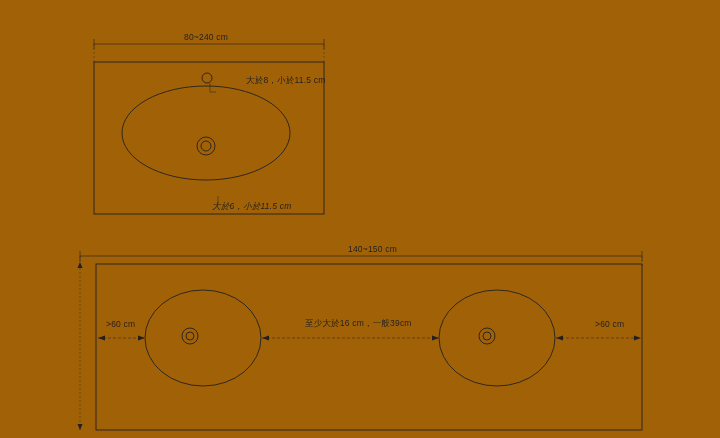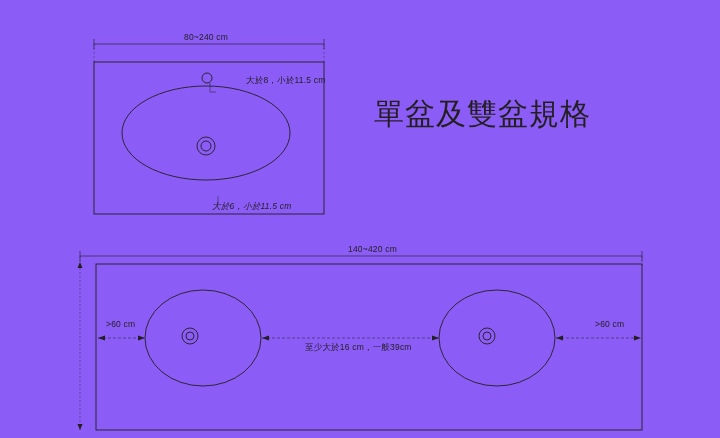--- a/index.html
+++ b/index.html
@@ -7,21 +7,21 @@
     padding: 0;
     background: #ffffff;
   }
   body {
     font-family: "Liberation Sans", sans-serif;
   }
   #stage {
     position: relative;
     width: 720px;
     height: 438px;
-    background: #8b5cf6;
+    background: #a16207;
     overflow: hidden;
   }
   .label {
     position: absolute;
     font-size: 8.5px;
     color: #231f20;
     white-space: nowrap;
     letter-spacing: 0.2px;
     line-height: 1;
   }
@@ -108,23 +108,22 @@
       <path d="M641 338 l-7 -2.5 v5 z" fill="#231f20" stroke="none"></path>
     </g>
   </svg>
 
   <div class="label" style="left:184px; top:33px;">80~240 cm</div>
 
   <div class="label" style="left:220px; top:76px;margin-left:26px;">大於8，小於11.5 cm</div>
 
   <div class="label" style="left:212px; top:202px;font-style:italic;">大於6，小於11.5 cm</div>
 
-  <div class="title" style="left:374px; top:94px;">單盆及雙盆規格</div>
 
-  <div class="label" style="left:348px; top:245px;">140~420 cm</div>
+  <div class="label" style="left:348px; top:245px;">140~150 cm</div>
 
   <div class="label" style="left:106px; top:320px;">&gt;60 cm</div>
 
-  <div class="label" style="left:305px; top:319px;margin-top:24px;">至少大於16 cm，一般39cm</div>
+  <div class="label" style="left:305px; top:319px;">至少大於16 cm，一般39cm</div>
 
   <div class="label" style="left:595px; top:320px;">&gt;60 cm</div>
 
 </div>
 
 </body></html>

